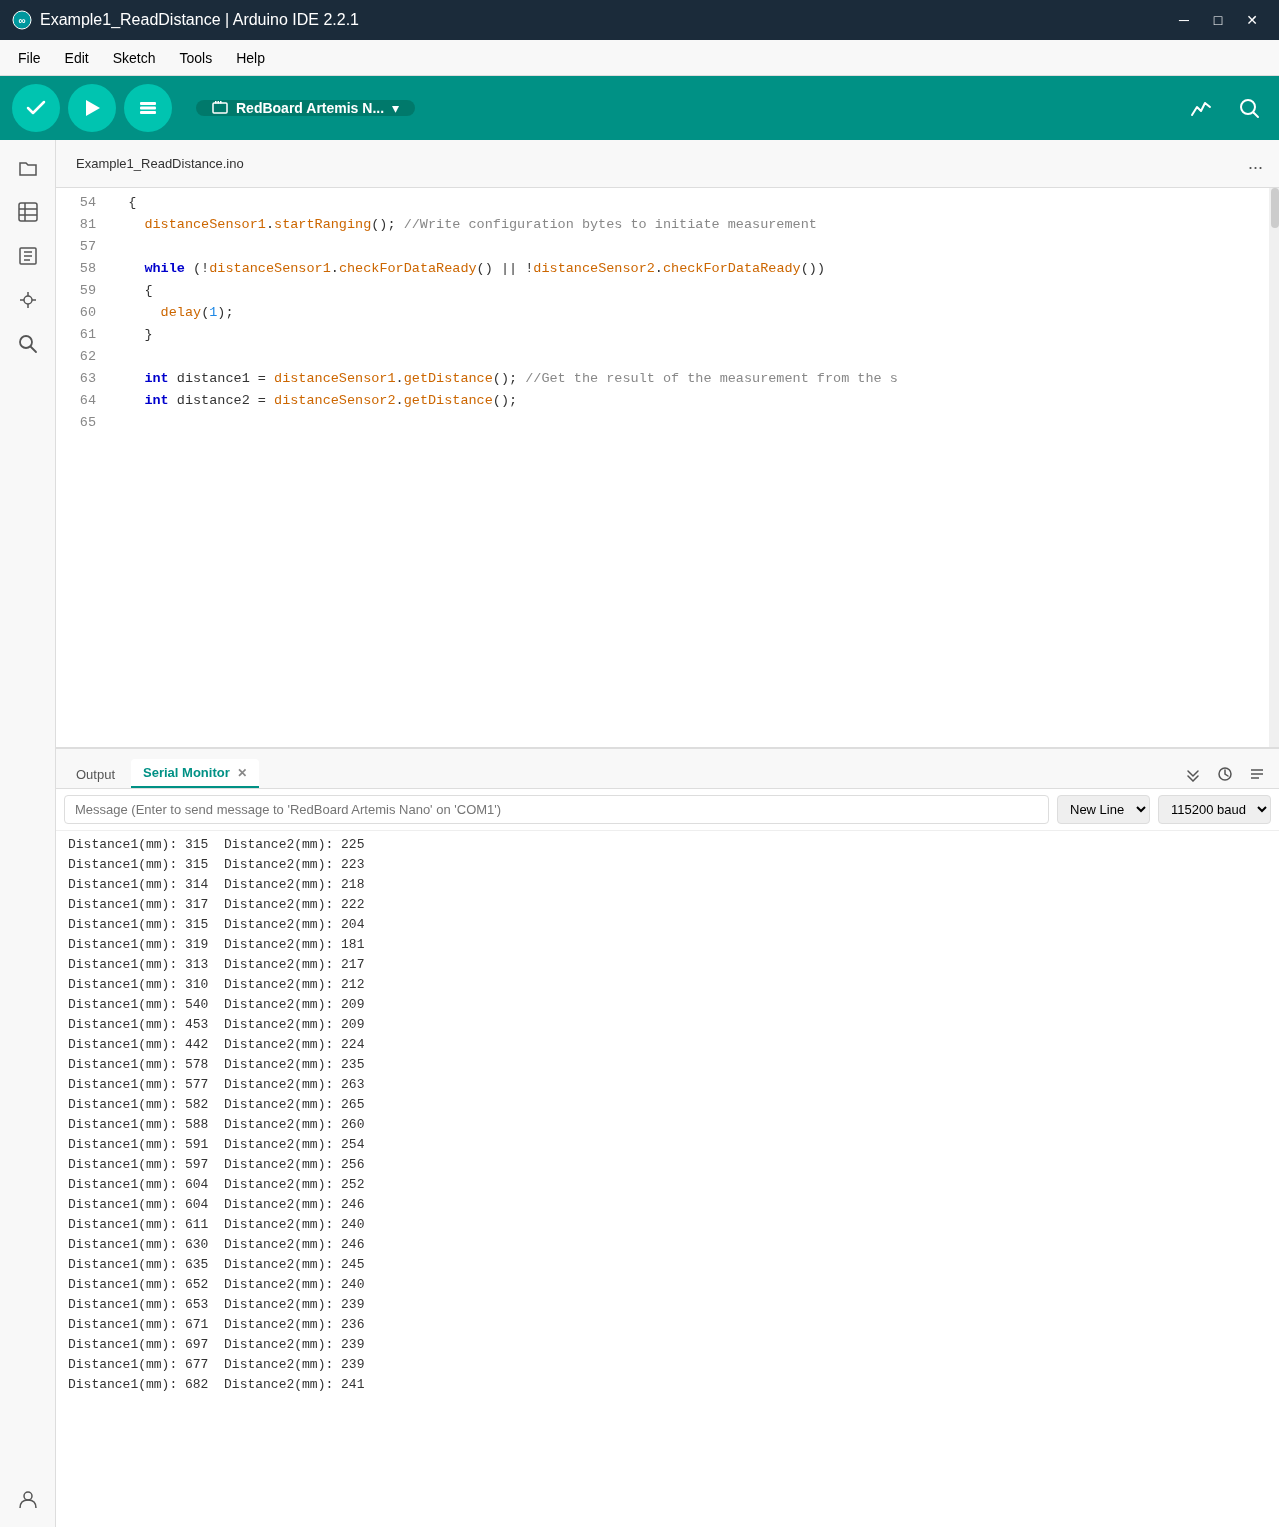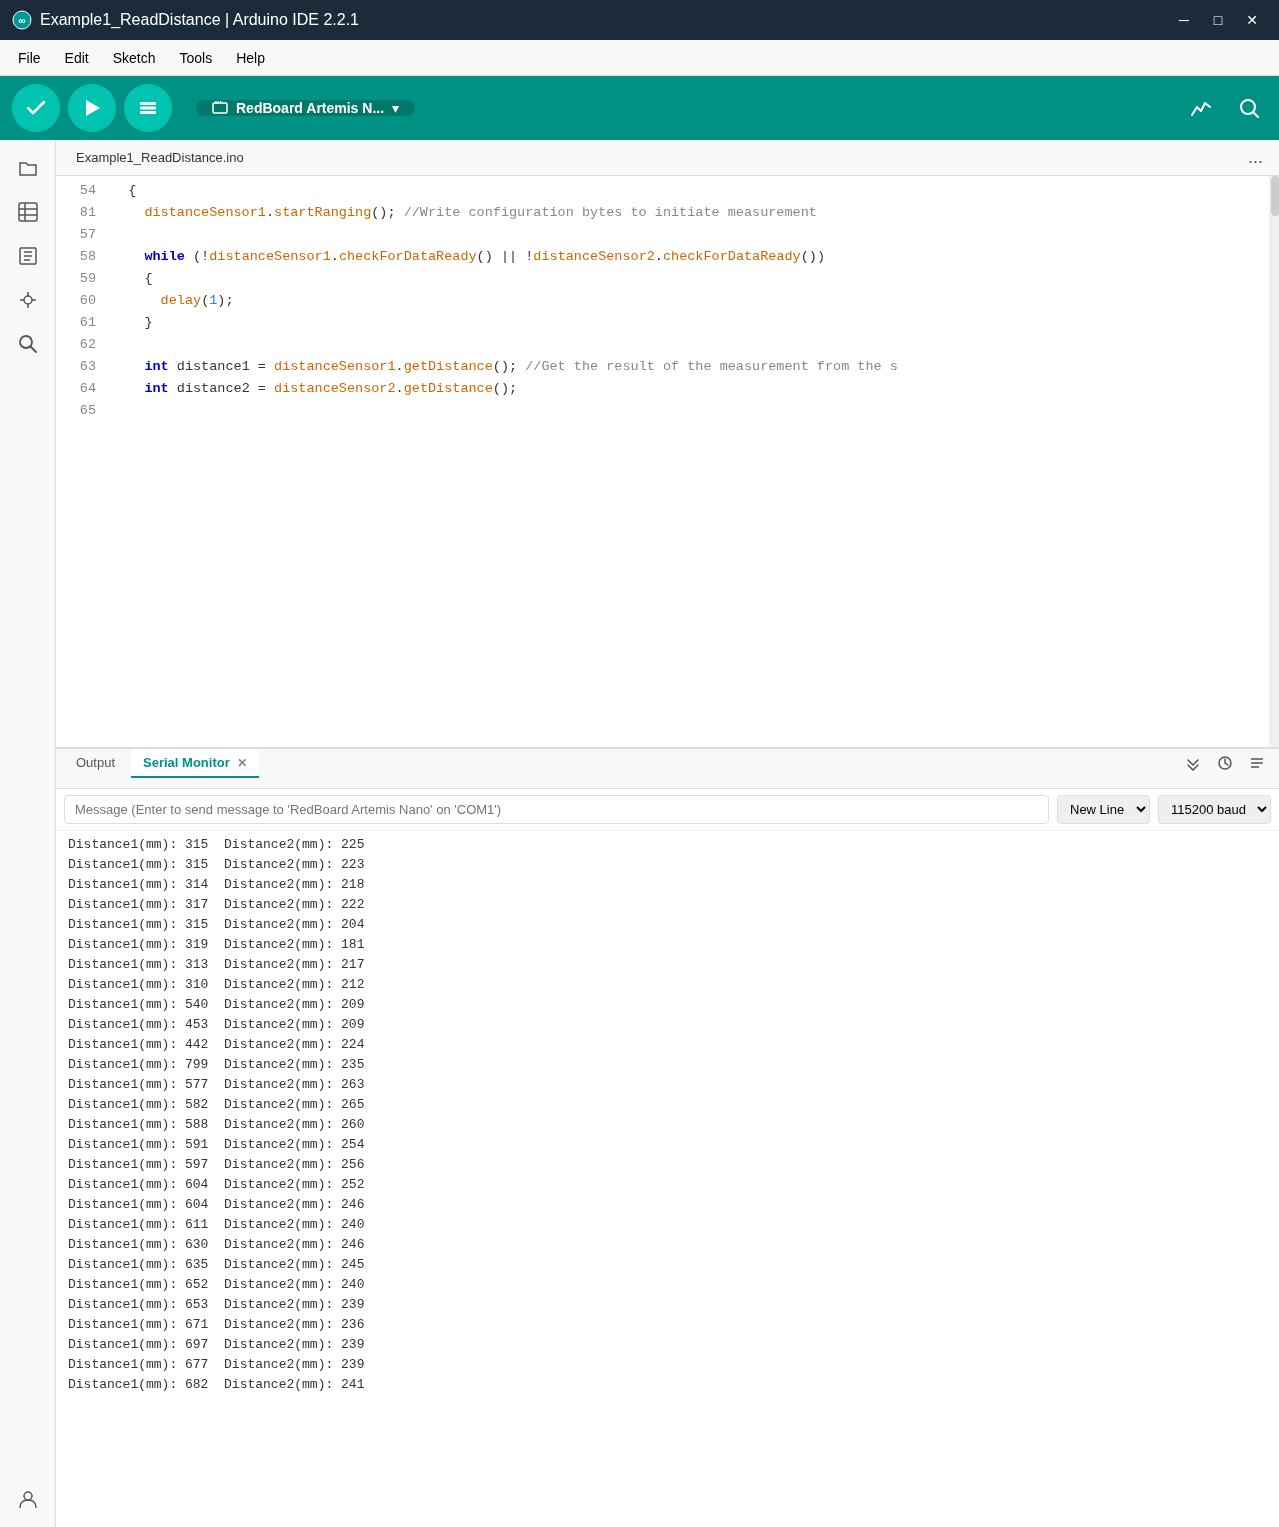--- a/index.html
+++ b/index.html
@@ -116,21 +116,21 @@
       background: white;
       overflow: hidden;
     }
 
     
     .file-tab-bar {
       background: #f8f8f8;
       border-bottom: 1px solid #ddd;
       display: flex;
       align-items: center;
-      height: 36px;
+      height: 48px;
       padding: 0 8px;
       justify-content: space-between;
     }
     .file-tab {
       padding: 6px 12px;
       font-size: 13px;
       cursor: pointer;
       color: #333;
     }
     .file-tab-menu { cursor: pointer; font-size: 18px; color: #555; padding: 4px 8px; }
@@ -192,21 +192,21 @@
     
     .bottom-panel {
       border-top: 2px solid #ddd;
       background: white;
       display: flex;
       flex-direction: column;
       height: 780px;
     }
     .panel-tabs {
       display: flex;
-      align-items: flex-start;
+      align-items: flex-end;
       height: 40px;
       border-bottom: 1px solid #ddd;
       padding: 0 8px;
       background: #f8f8f8;
       gap: 4px;
     }
     .panel-tab {
       padding: 6px 12px;
       font-size: 13px;
       cursor: pointer;
@@ -524,21 +524,21 @@
           <div class="serial-line">Distance1(mm): 315  Distance2(mm): 223</div>
           <div class="serial-line">Distance1(mm): 314  Distance2(mm): 218</div>
           <div class="serial-line">Distance1(mm): 317  Distance2(mm): 222</div>
           <div class="serial-line">Distance1(mm): 315  Distance2(mm): 204</div>
           <div class="serial-line">Distance1(mm): 319  Distance2(mm): 181</div>
           <div class="serial-line">Distance1(mm): 313  Distance2(mm): 217</div>
           <div class="serial-line">Distance1(mm): 310  Distance2(mm): 212</div>
           <div class="serial-line">Distance1(mm): 540  Distance2(mm): 209</div>
           <div class="serial-line">Distance1(mm): 453  Distance2(mm): 209</div>
           <div class="serial-line">Distance1(mm): 442  Distance2(mm): 224</div>
-          <div class="serial-line">Distance1(mm): 799  Distance2(mm): 235</div>
+          <div class="serial-line">Distance1(mm): 578  Distance2(mm): 235</div>
           <div class="serial-line">Distance1(mm): 577  Distance2(mm): 263</div>
           <div class="serial-line">Distance1(mm): 582  Distance2(mm): 265</div>
           <div class="serial-line">Distance1(mm): 588  Distance2(mm): 260</div>
           <div class="serial-line">Distance1(mm): 591  Distance2(mm): 254</div>
           <div class="serial-line">Distance1(mm): 597  Distance2(mm): 256</div>
           <div class="serial-line">Distance1(mm): 604  Distance2(mm): 252</div>
           <div class="serial-line">Distance1(mm): 604  Distance2(mm): 246</div>
           <div class="serial-line">Distance1(mm): 611  Distance2(mm): 240</div>
           <div class="serial-line">Distance1(mm): 630  Distance2(mm): 246</div>
           <div class="serial-line">Distance1(mm): 635  Distance2(mm): 245</div>

